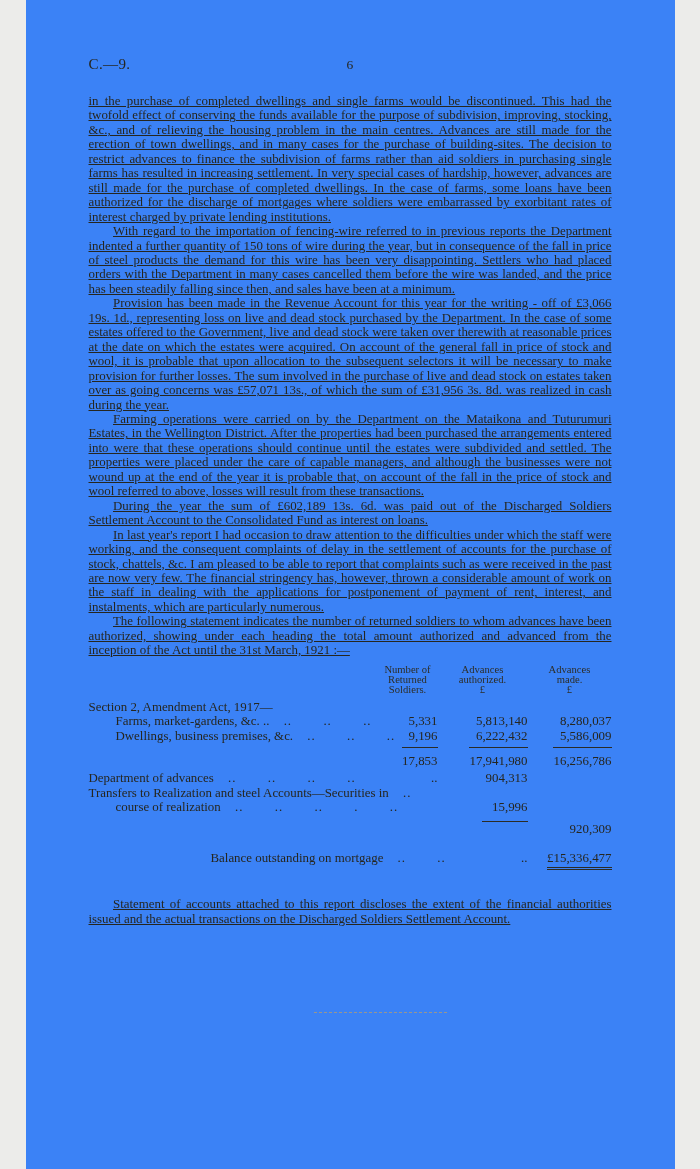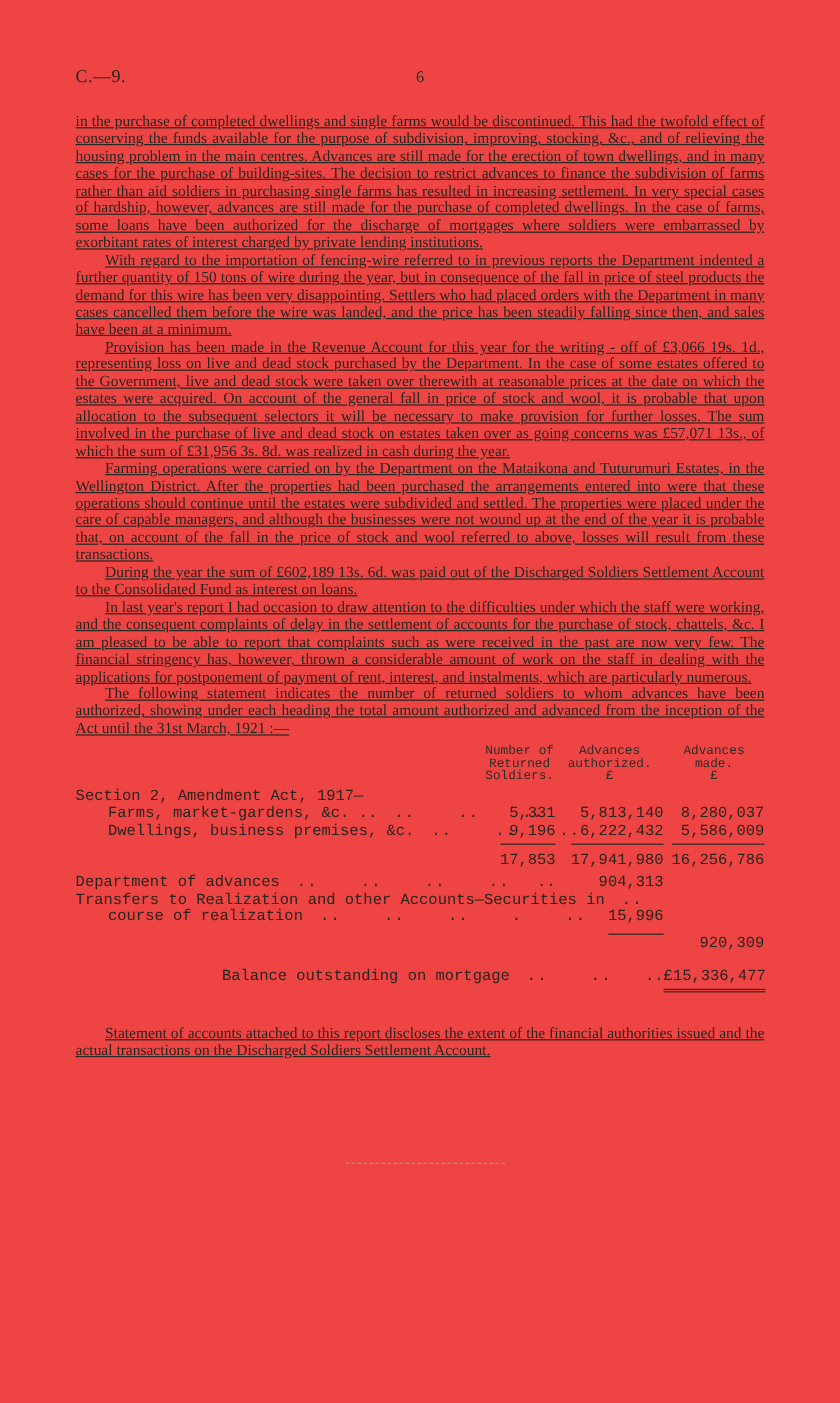--- a/index.html
+++ b/index.html
@@ -1,38 +1,38 @@
 <!DOCTYPE html>
 <html><head>
 <meta charset="utf-8">
 <style>
   * { box-sizing: border-box; }
   html, body { margin: 0; padding: 0; }
   body { background: #ececea; font-family: "Liberation Serif", "DejaVu Serif", serif; }
 
   .page {
-    width: 700px; height: 1169px;
+    width: 649px; height: 1169px;
     margin: 0 auto;
-    background: #ef4444;
+    background: #3b82f6;
     color: #26261f;
     padding: 56px 63px 20px 63px;
     position: relative;
     overflow: hidden;
   }
 
   .page-header { display: flex; align-items: baseline; }
   .doc-ref { flex: 1; font-size: 15px; letter-spacing: 0.4px; }
   .page-num { flex: 1; text-align: center; font-size: 13.5px; }
   .header-spacer { flex: 1; }
 
   .body-text { margin-top: 21px; font-size: 12.9px; line-height: 14.45px; text-align: justify; }
   .para { margin: 0; text-indent: 1.9em; text-decoration: underline; }
   .no-indent { text-indent: 0; }
 
-  .statement { margin-top: 7px; font-size: 12.9px; line-height: 14.6px; font-family: Liberation Mono, monospace; }
+  .statement { margin-top: 7px; font-size: 12.9px; line-height: 14.6px; }
   .t-row { display: flex; align-items: baseline; }
   .t-label { flex: 1 1 0; min-width: 0; white-space: nowrap; }
   .t-label.indent { padding-left: 27px; }
   .t-c { flex: 0 0 auto; text-align: right; white-space: nowrap; }
   .c1 { width: 60px; }
   .c2 { width: 90px; }
   .c3 { width: 84px; }
 
   .t-head { font-size: 10.6px; line-height: 10.4px; margin-bottom: 4px; color: #2d2d26; }
   .t-head .t-c { text-align: center; }
@@ -122,21 +122,21 @@
     </div>
 
     <div class="t-row">
       <div class="t-label"><span>Department of advances</span><span class="dots">.. .. .. ..</span></div>
       <div class="t-c c1">..</div>
       <div class="t-c c2">904,313</div>
       <div class="t-c c3"></div>
     </div>
 
     <div class="t-row">
-      <div class="t-label"><span>Transfers to Realization and other Accounts—Securities in</span><span class="dots">..</span></div>
+      <div class="t-label"><span>Transfers to Realization and steel Accounts—Securities in</span><span class="dots">..</span></div>
       <div class="t-c c1"></div>
       <div class="t-c c2"></div>
       <div class="t-c c3"></div>
     </div>
 
     <div class="t-row">
       <div class="t-label indent"><span>course of realization</span><span class="dots">.. .. .. . ..</span></div>
       <div class="t-c c1"></div>
       <div class="t-c c2">15,996</div>
       <div class="t-c c3"></div>

